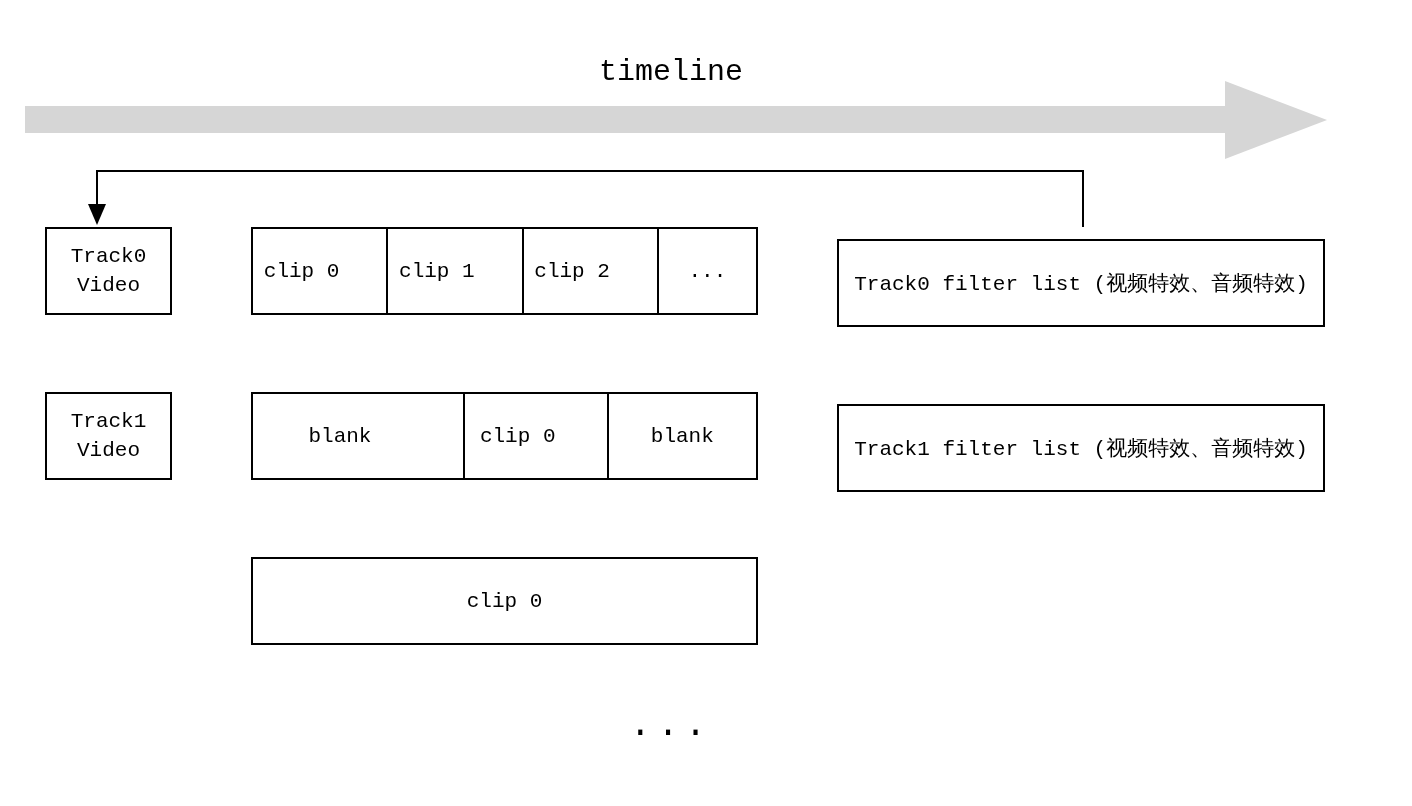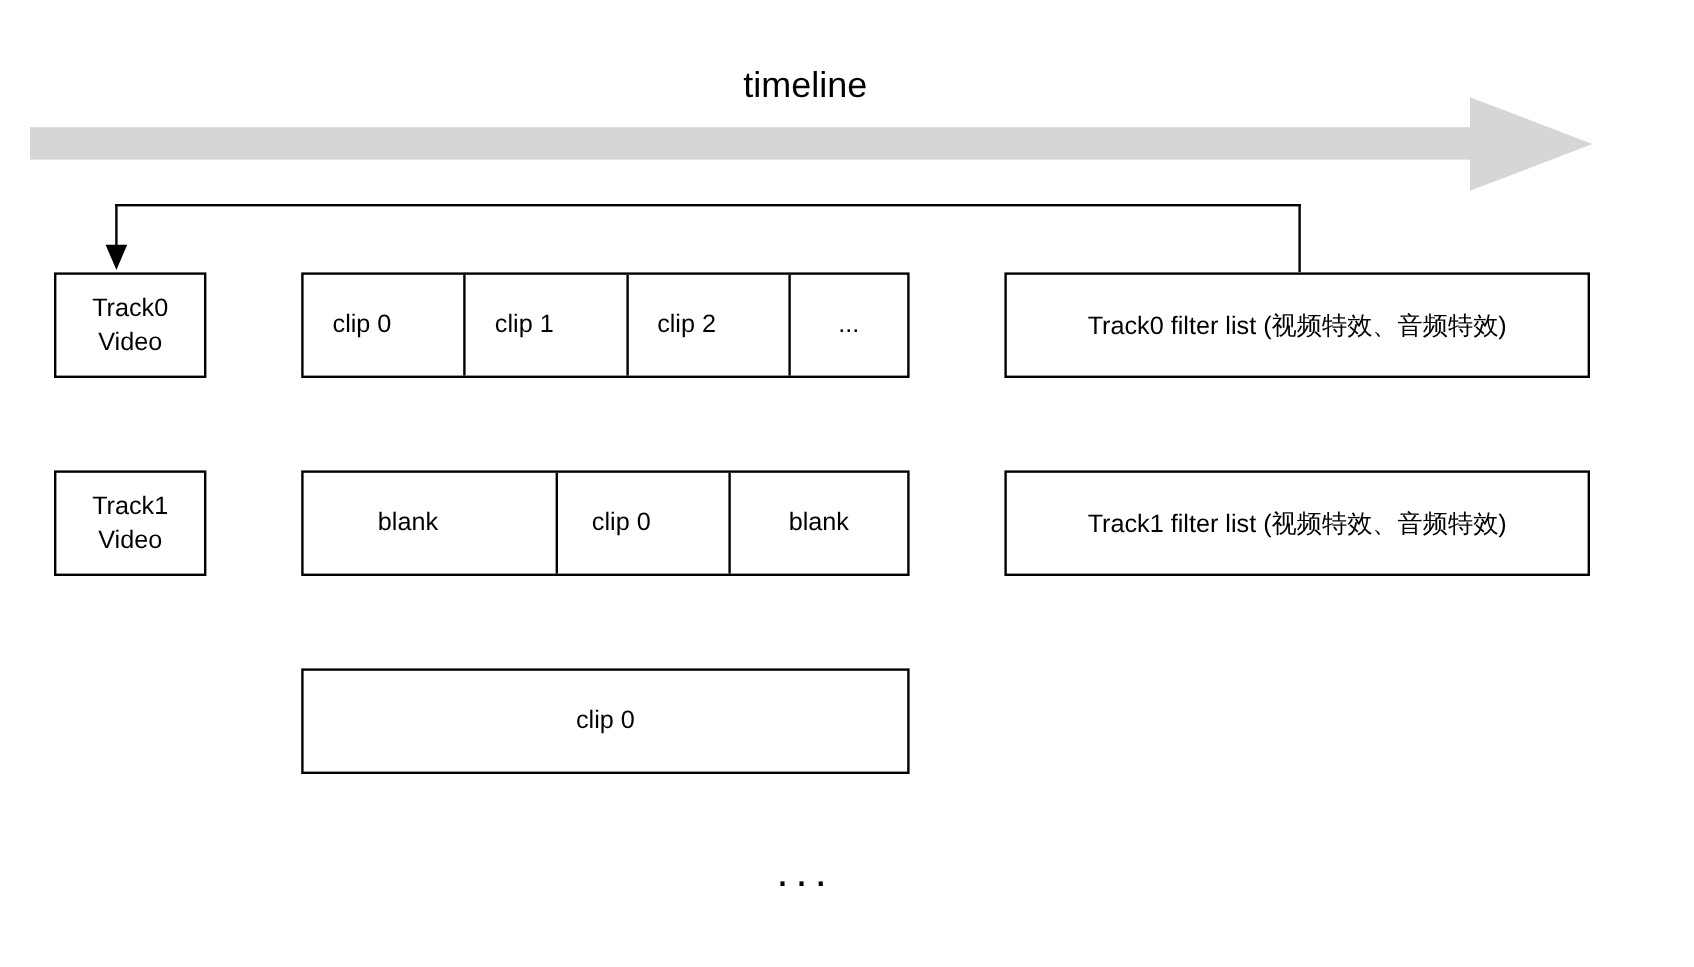--- a/index.html
+++ b/index.html
@@ -1,21 +1,21 @@
 <!DOCTYPE html>
 <html style="--arrow-color: #d6d6d6; --line-color: #000000; --text-color: #000000; --bg-color: #ffffff;"><head>
 <meta charset="utf-8">
 <style>
   html, body { margin: 0; padding: 0; background: #ffffff; }
   .canvas {
     position: relative;
     width: 1412px;
     height: 806px;
     background: var(--bg-color, #ffffff);
-    font-family: Liberation Sans, sans-serif;
+    font-family: Liberation Mono, monospace;
     color: var(--text-color, #000000);
     overflow: hidden;
     border-radius: 11px;
   }
 
   
   .title {
     position: absolute;
     left: 0; top: 55px;
     width: 1342px;
@@ -108,20 +108,21 @@
   }
   .clip-cell + .clip-cell { border-left: 2px solid var(--line-color, #000000); }
   .cell-w-lg { flex-grow: 204; }
   .cell-w-sm { flex-grow: 124; }
   .cell-w-md { flex-grow: 173; }
 
   .filter-box {
     left: 837px;
     width: 488px; height: 88px;
     text-align: center;
+    margin-top: 12px;
   }
 
   .ellipsis {
     position: absolute;
     left: 0; top: 706px;
     width: 1342px;
     text-align: center;
     font-size: 36px;
     letter-spacing: 6px;
     line-height: 40px;

